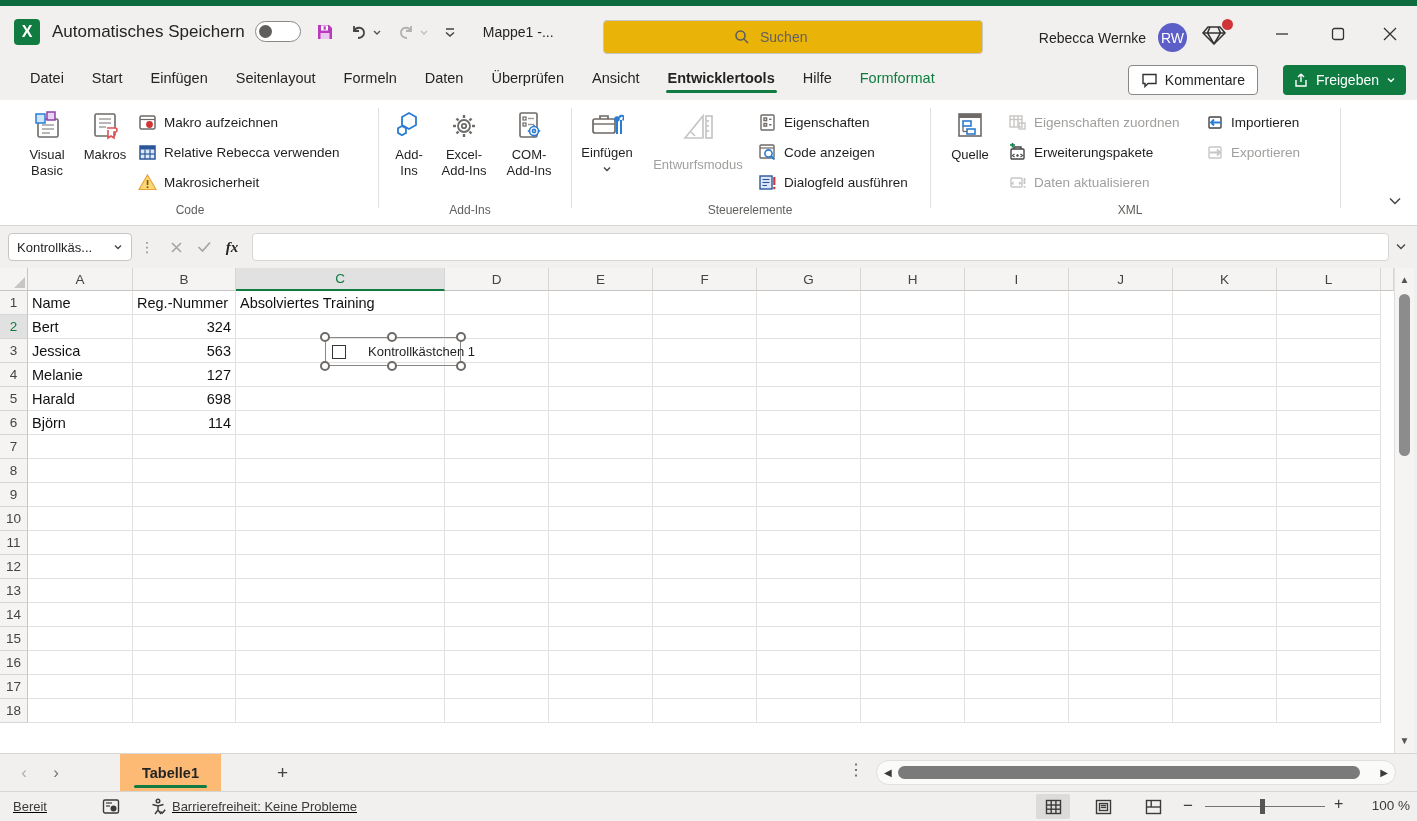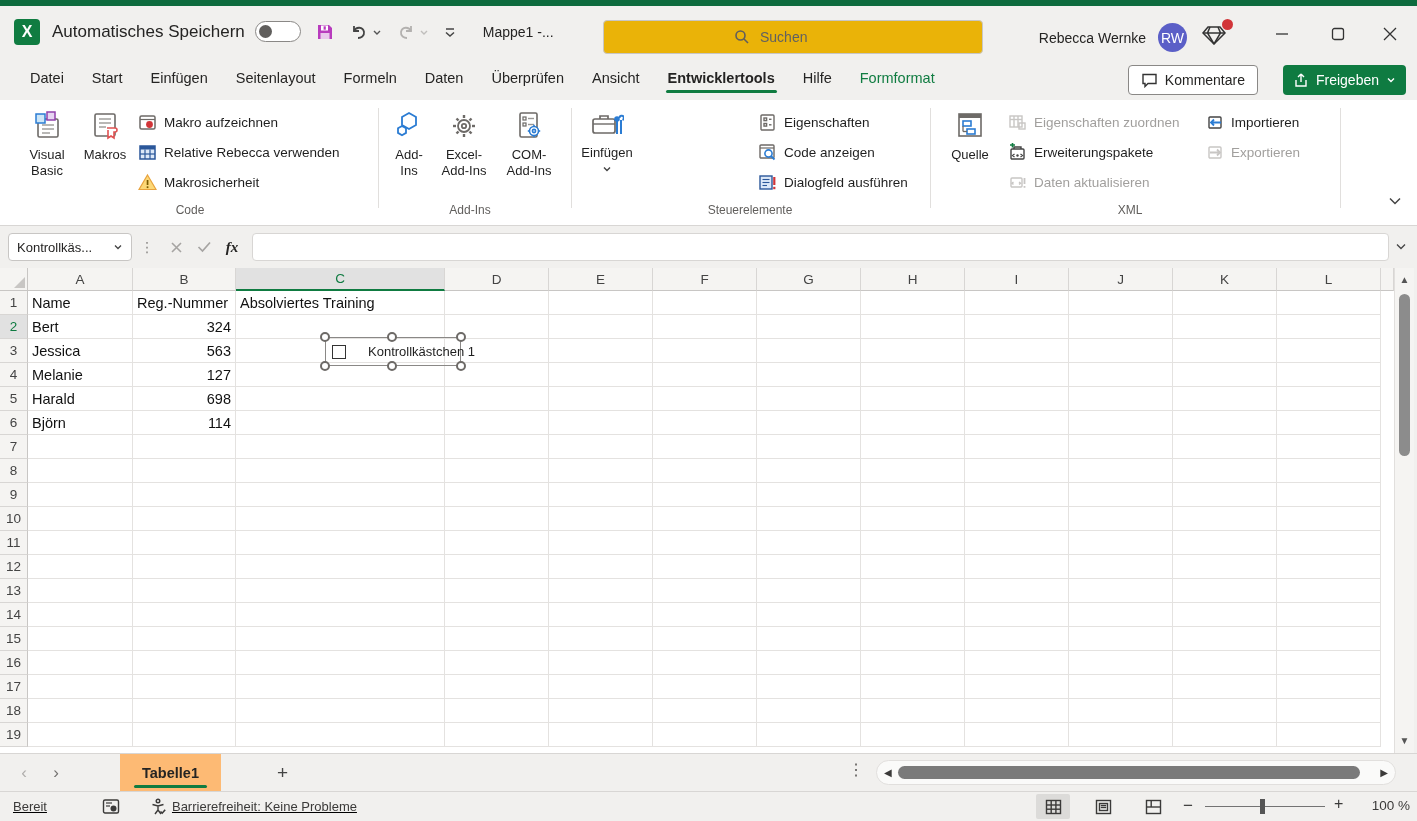--- a/index.html
+++ b/index.html
@@ -391,20 +391,33 @@
             </g>
           </svg>
       </span>
       <span class="lbl">Einfügen</span>
       <span>
           <svg width="10" height="7" viewBox="0 0 10 7" fill="none" stroke="#444" stroke-width="1.4">
             <polyline points="2,1.5 5,4.5 8,1.5"></polyline>
           </svg>
         </span>
     </div>
+    <div class="bigbtn disabled" style="left:646px;width:104px;">
+      <span style="margin-top:2px;">
+        <svg width="34" height="32" viewBox="0 0 34 32" fill="none" stroke="#c8c6c4" stroke-width="1.7">
+            <path d="M4 26 L22 4 V26 Z"></path>
+            <path d="M10 20 L14 24"></path>
+            <rect x="25" y="4" width="6" height="22"></rect>
+            <line x1="25" y1="9" x2="28" y2="9"></line>
+            <line x1="25" y1="14" x2="28" y2="14"></line>
+            <line x1="25" y1="19" x2="28" y2="19"></line>
+          </svg>
+      </span>
+      <span class="lbl" style="margin-top:8px;">Entwurfsmodus</span>
+    </div>
     <div class="smallbtn" style="left:758px;top:10px;">
       <span>
         <svg width="19" height="19" viewBox="0 0 19 19" fill="none" stroke="#6d6a67" stroke-width="1.4">
             <rect x="3" y="2" width="13" height="15" rx="1"></rect>
             <rect x="6" y="5" width="2.6" height="2.6"></rect>
             <rect x="6" y="10.5" width="2.6" height="2.6"></rect>
             <line x1="11" y1="6.3" x2="13.5" y2="6.3"></line>
             <line x1="11" y1="11.8" x2="13.5" y2="11.8"></line>
           </svg>
       </span>
@@ -825,35 +838,20 @@
           <div class="cell" style="width: 104px;"></div>
           <div class="cell" style="width: 104px;"></div>
           <div class="cell" style="width: 104px;"></div>
           <div class="cell" style="width: 104px;"></div>
           <div class="cell" style="width: 104px;"></div>
           <div class="cell" style="width: 104px;"></div>
           <div class="cell" style="width: 104px;"></div>
           <div class="cell" style="width: 104px;"></div>
           <div class="cell" style="width: 104px;"></div>
         </div>
-        <div class="grow">
-          <div class="rowhdr">19</div>
-          <div class="cell" style="width: 105px;"></div>
-          <div class="cell" style="width: 103px;"></div>
-          <div class="cell" style="width: 209px;"></div>
-          <div class="cell" style="width: 104px;"></div>
-          <div class="cell" style="width: 104px;"></div>
-          <div class="cell" style="width: 104px;"></div>
-          <div class="cell" style="width: 104px;"></div>
-          <div class="cell" style="width: 104px;"></div>
-          <div class="cell" style="width: 104px;"></div>
-          <div class="cell" style="width: 104px;"></div>
-          <div class="cell" style="width: 104px;"></div>
-          <div class="cell" style="width: 104px;"></div>
-        </div>
       </div>
 
     <div id="cbx-object">
       <span class="handle" style="left:-6px;top:-6px;"></span>
       <span class="handle" style="left:61px;top:-6px;"></span>
       <span class="handle" style="right:-6px;top:-6px;"></span>
       <span class="handle" style="left:-6px;bottom:-6px;"></span>
       <span class="handle" style="left:61px;bottom:-6px;"></span>
       <span class="handle" style="right:-6px;bottom:-6px;"></span>
       <div id="cbx-inner">

